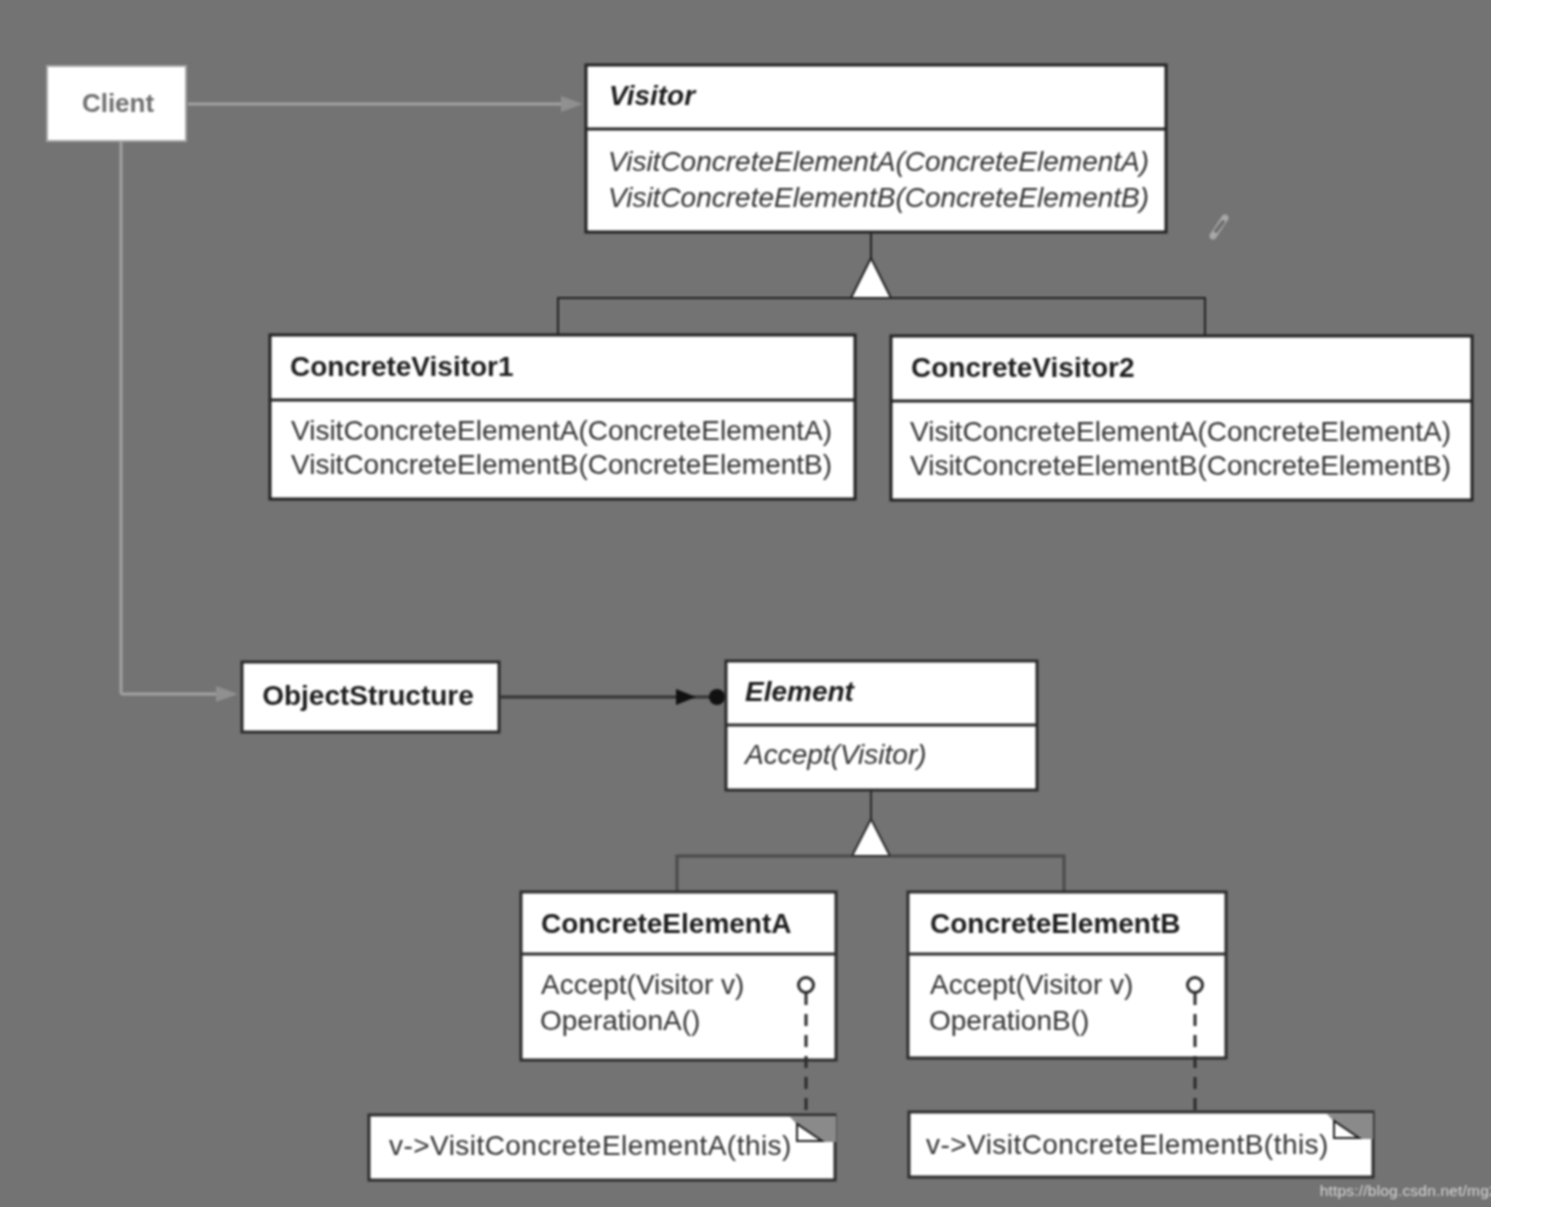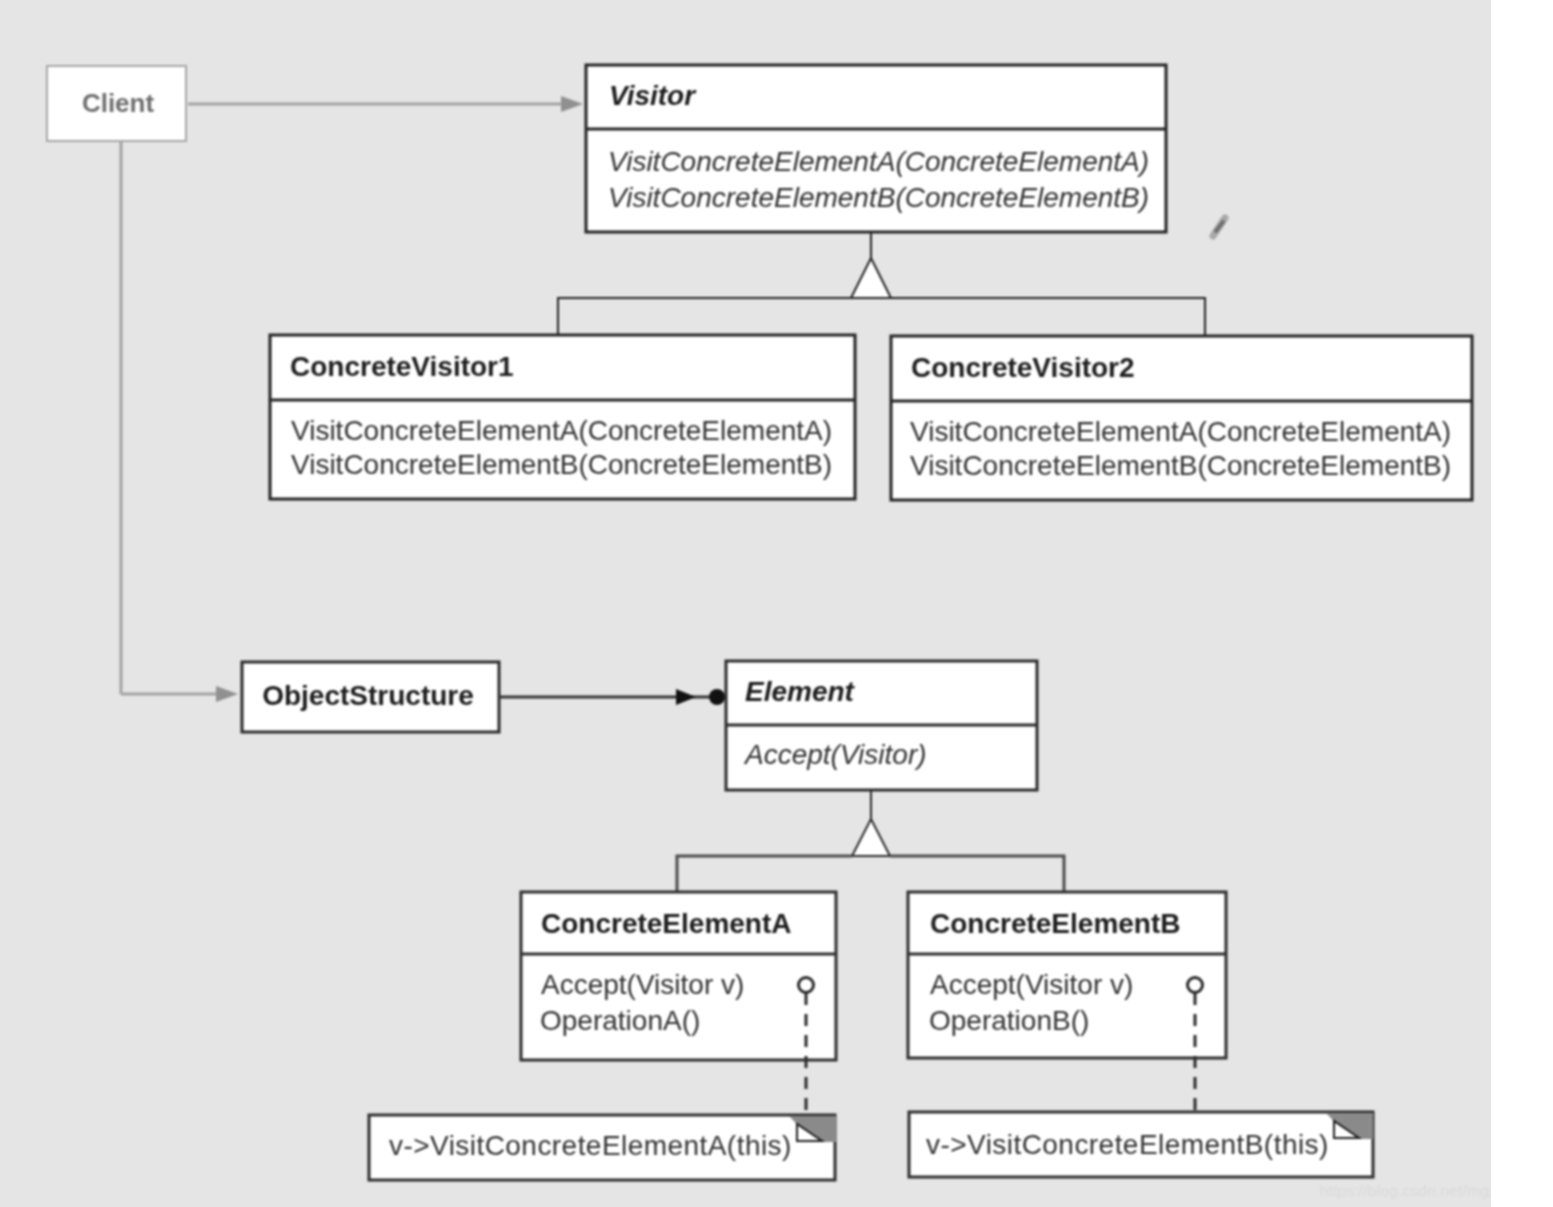--- a/index.html
+++ b/index.html
@@ -1,16 +1,16 @@
 <!DOCTYPE html>
 <html><head>
 <meta charset="utf-8">
 <style>
   html,body{margin:0;padding:0;background:#ffffff;}
-  .wrap{position:relative;width:1491px;height:1207px;background:#e5e5e5;overflow:hidden;}
+  .wrap{position:relative;width:1491px;height:1207px;background:#737373;overflow:hidden;}
   svg{filter:blur(0.8px);}
   svg{position:absolute;left:0;top:0;}
   text{font-family:"Liberation Sans",sans-serif;}
 </style>
 </head>
 <body>
 <div class="wrap">
 <svg width="1553" height="1207" viewBox="0 0 1553 1207">
 
   <line x1="121" y1="139" x2="121" y2="694" stroke="#a2a2a2" stroke-width="3"></line>

